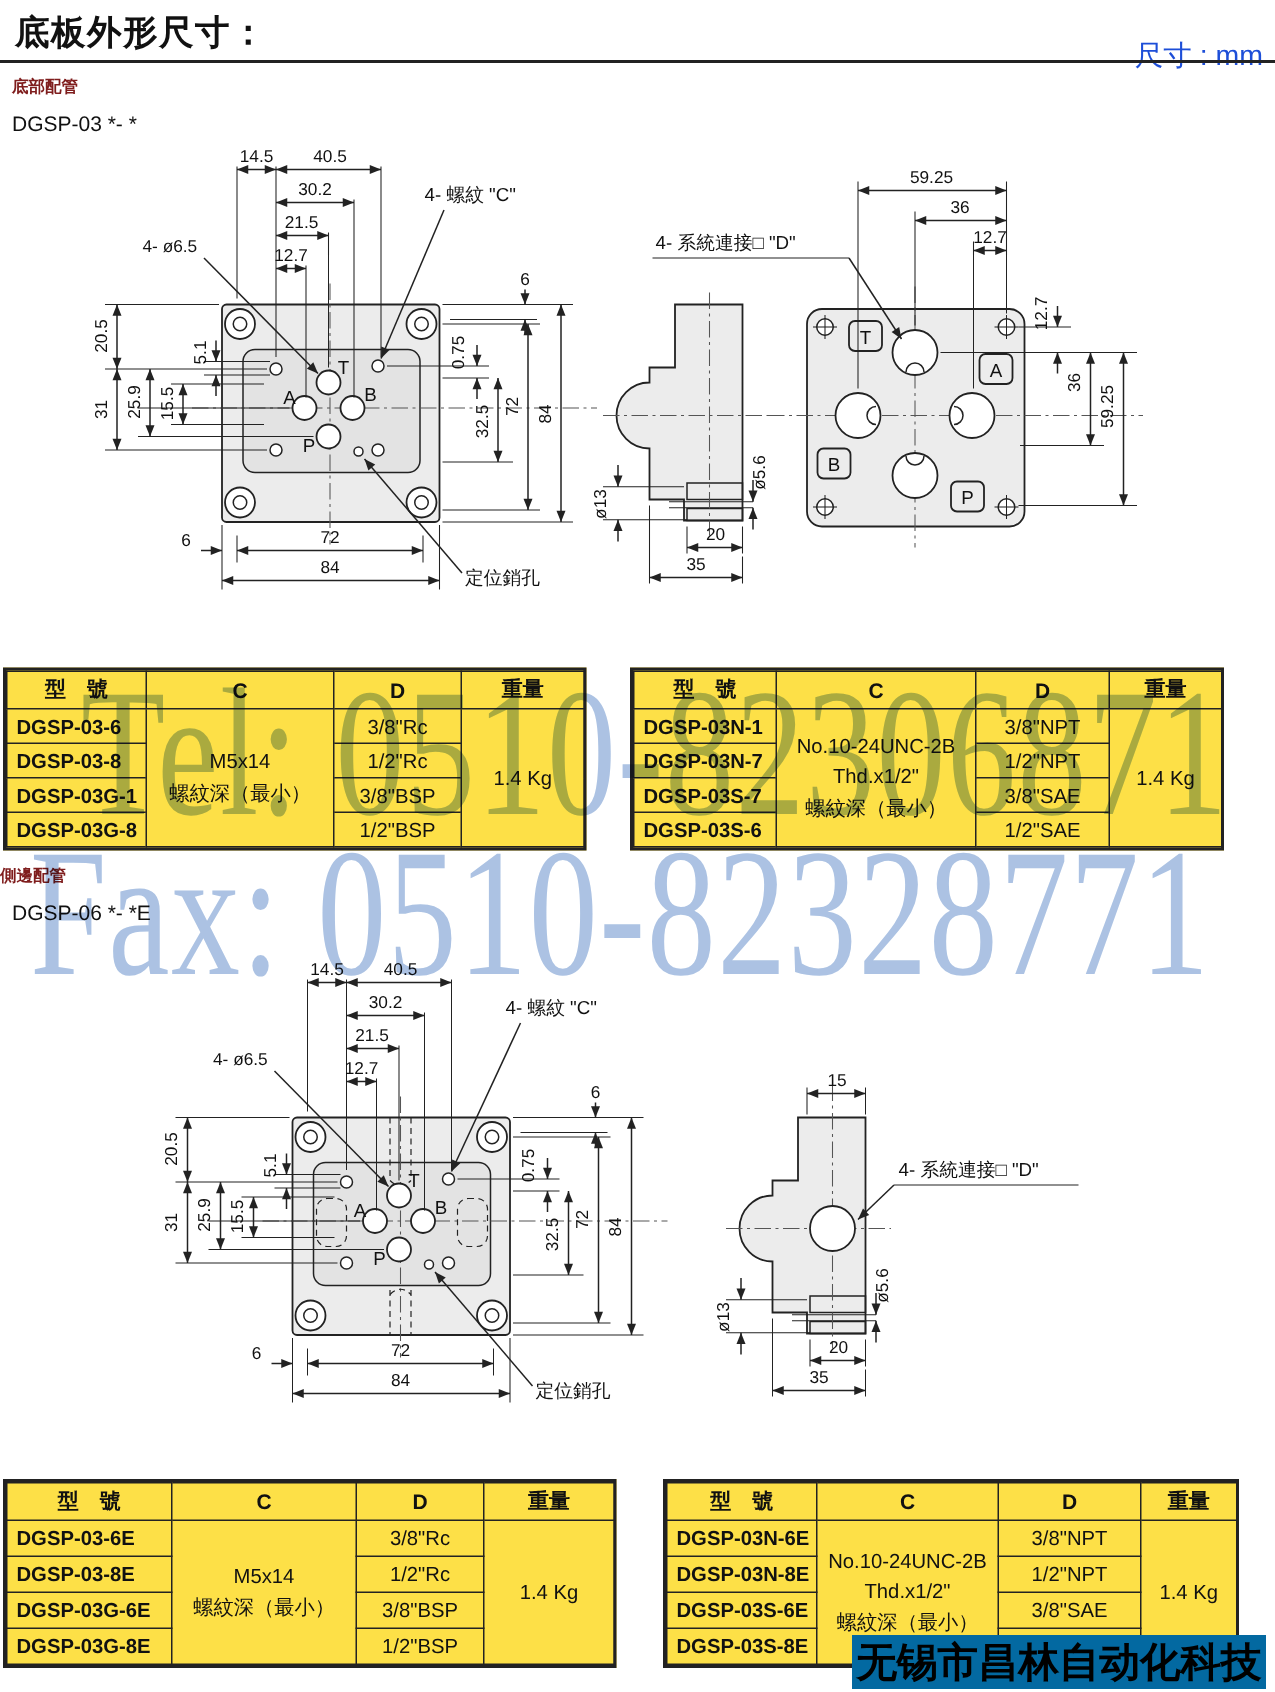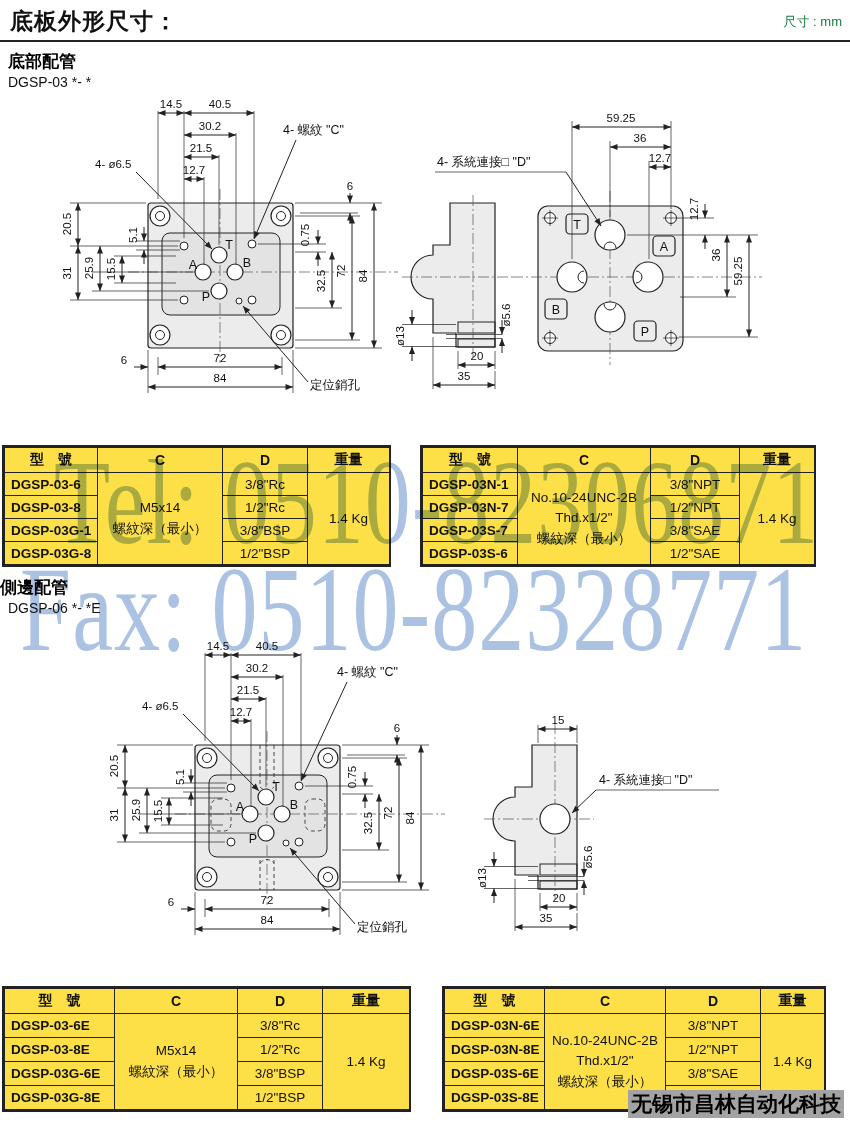--- a/index.html
+++ b/index.html
@@ -1,23 +1,23 @@
 <!DOCTYPE html>
 <html><head>
 <meta charset="utf-8">
 <style>
   html,body{margin:0;padding:0}
   body{width:850px;height:1128px;position:relative;background:#fff;overflow:hidden;
        font-family:"Liberation Sans",sans-serif;color:#111}
   .abs{position:absolute}
   
   #page-title{left:10px;top:6px;font-size:23px;font-weight:bold;letter-spacing:1px}
-  #unit-label{right:8px;top:13px;font-size:13px;color:#15803d}
+  #unit-label{right:8px;top:24px;font-size:19px;color:#1d4ed8}
   #head-rule{left:0;top:40px;width:850px;height:2px;background:#222}
-  .sec-title{font-size:17px;font-weight:600;color:#000000}
+  .sec-title{font-size:11px;font-weight:600;color:#7f1d1d}
   .sec-model{font-size:14px;color:#111}
   
   svg{position:absolute;z-index:1}
   svg line,svg path,svg rect,svg circle{fill:none;stroke:#222;stroke-width:1}
   svg .ext{stroke-width:.7}
   svg .cl{stroke:#555;stroke-width:.7;stroke-dasharray:11 3 2 3}
   svg .hid{stroke-width:.8;stroke-dasharray:4 3}
   svg .thick{stroke-width:1.2}
   svg .fillplate{fill:#ececec}
   svg .fillface{fill:#e3e3e3}
@@ -36,22 +36,22 @@
   .tbl td.m{font-weight:bold;text-align:left;padding-left:6px}
   .tbl td.c div{line-height:1.5}
   .tbl.big td{height:23px}
   
   .wm{position:absolute;font-family:"Liberation Serif",serif;white-space:nowrap;
       line-height:1;font-size:92px;letter-spacing:1px;opacity:.85;
       mix-blend-mode:multiply;transform:scaleY(1.32);transform-origin:0 0;
       z-index:5;pointer-events:none}
   #wm-tel{left:54px;top:441px}
   #wm-fax{left:20px;top:548px}
-  #company{right:6px;top:1090px;font-size:21px;font-weight:bold;color:#000;
-           background:#a3a3a3;z-index:6;padding:0 3px;white-space:nowrap}
+  #company{right:6px;top:1090px;font-size:27px;font-weight:bold;color:#000;
+           background:#0369a1;z-index:6;padding:0 3px;white-space:nowrap}
 </style>
 </head>
 <body>
 
 <div class="abs" id="page-title">底板外形尺寸：</div>
 <div class="abs" id="unit-label">尺寸 : mm</div>
 <div class="abs" id="head-rule"></div>
 
 <div class="abs sec-title" style="left:8px;top:50px">底部配管</div>
 <div class="abs sec-model" style="left:8px;top:74px">DGSP-03 *- *</div>

